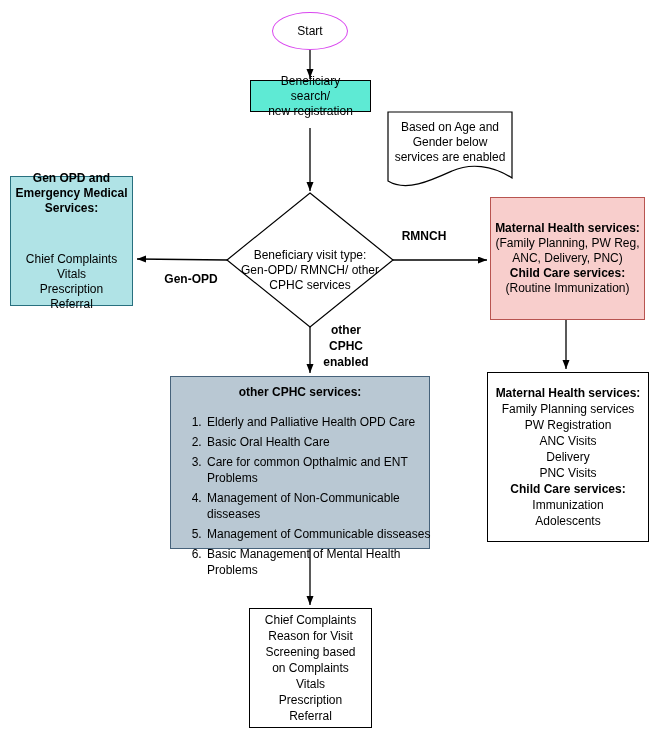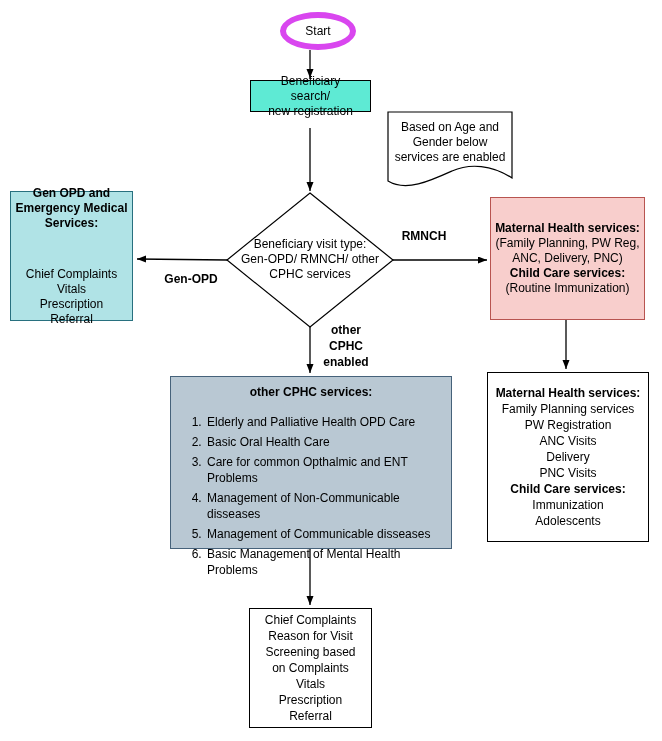--- a/index.html
+++ b/index.html
@@ -11,49 +11,49 @@
   svg.wires { position:absolute; left:0; top:0; width:662px; height:741px; }
   .node {
     position:absolute; box-sizing:border-box;
     display:flex; flex-direction:column; align-items:center; justify-content:center;
     text-align:center; line-height:15px;
   }
   .pre { white-space:pre-line; }
   .b { font-weight:bold; }
 
   .start-ellipse {
-    left:280px; top:12px; width:76px; height:38px;
-    border:6px solid #d946ef; border-radius:50%; background:#fff;
+    left:272px; top:12px; width:76px; height:38px;
+    border:1px solid #d946ef; border-radius:50%; background:#fff;
   }
   .reg-box {
     left:250px; top:80px; width:121px; height:32px;
     border:1px solid #000; background:#5eead4;
   }
   .note-text {
     left:390px; top:116px; width:120px; height:52px;
     background:transparent;
   }
   .decision-text {
-    left:233px; top:235px; width:154px; height:48px;
+    left:233px; top:246px; width:154px; height:48px;
     background:transparent;
   }
   .label-gen-opd { left:159px; top:231px; width:64px; height:16px;margin-top:40px; }
   .label-rmnch  { left:392px; top:228px; width:64px; height:16px; }
   .label-other  { left:314px; top:321px; width:64px; height:50px; line-height:16px; }
 
   .genopd-box {
-    left:10px; top:191px; width:123px; height:130px;
+    left:10px; top:176px; width:123px; height:130px;
     border:1px solid #28707f; background:#b0e3e6;gap:36px;
   }
   .rmnch-box {
     left:490px; top:197px; width:155px; height:123px;
     border:1px solid #b85450; background:#f8cecc; padding:0 4px;
   }
   .cphc-box {
-    left:170px; top:376px; width:282px; height:173px;
+    left:170px; top:376px; width:260px; height:173px;
     border:1px solid #46627a; background:#b9c8d3;
     display:block; text-align:center; padding-top:8px;
   }
   .cphc-box ol {
     margin:14px 0 0 0; padding:0 0 0 32px; text-align:left;
     width:242px; line-height:16px;
   }
   .cphc-box ol li { margin:4px 0 1px 2px; padding-left:2px; }
   .mch-box {
     left:487px; top:372px; width:162px; height:170px;

